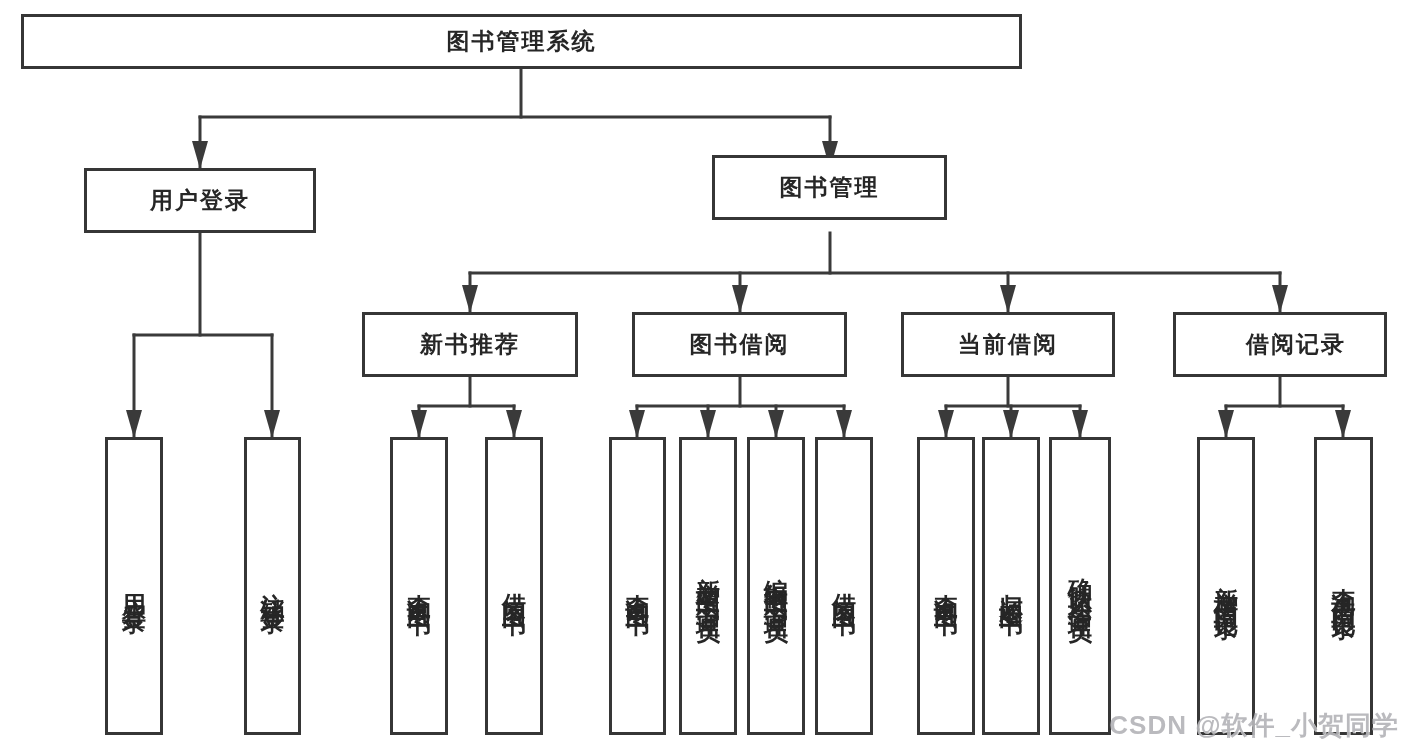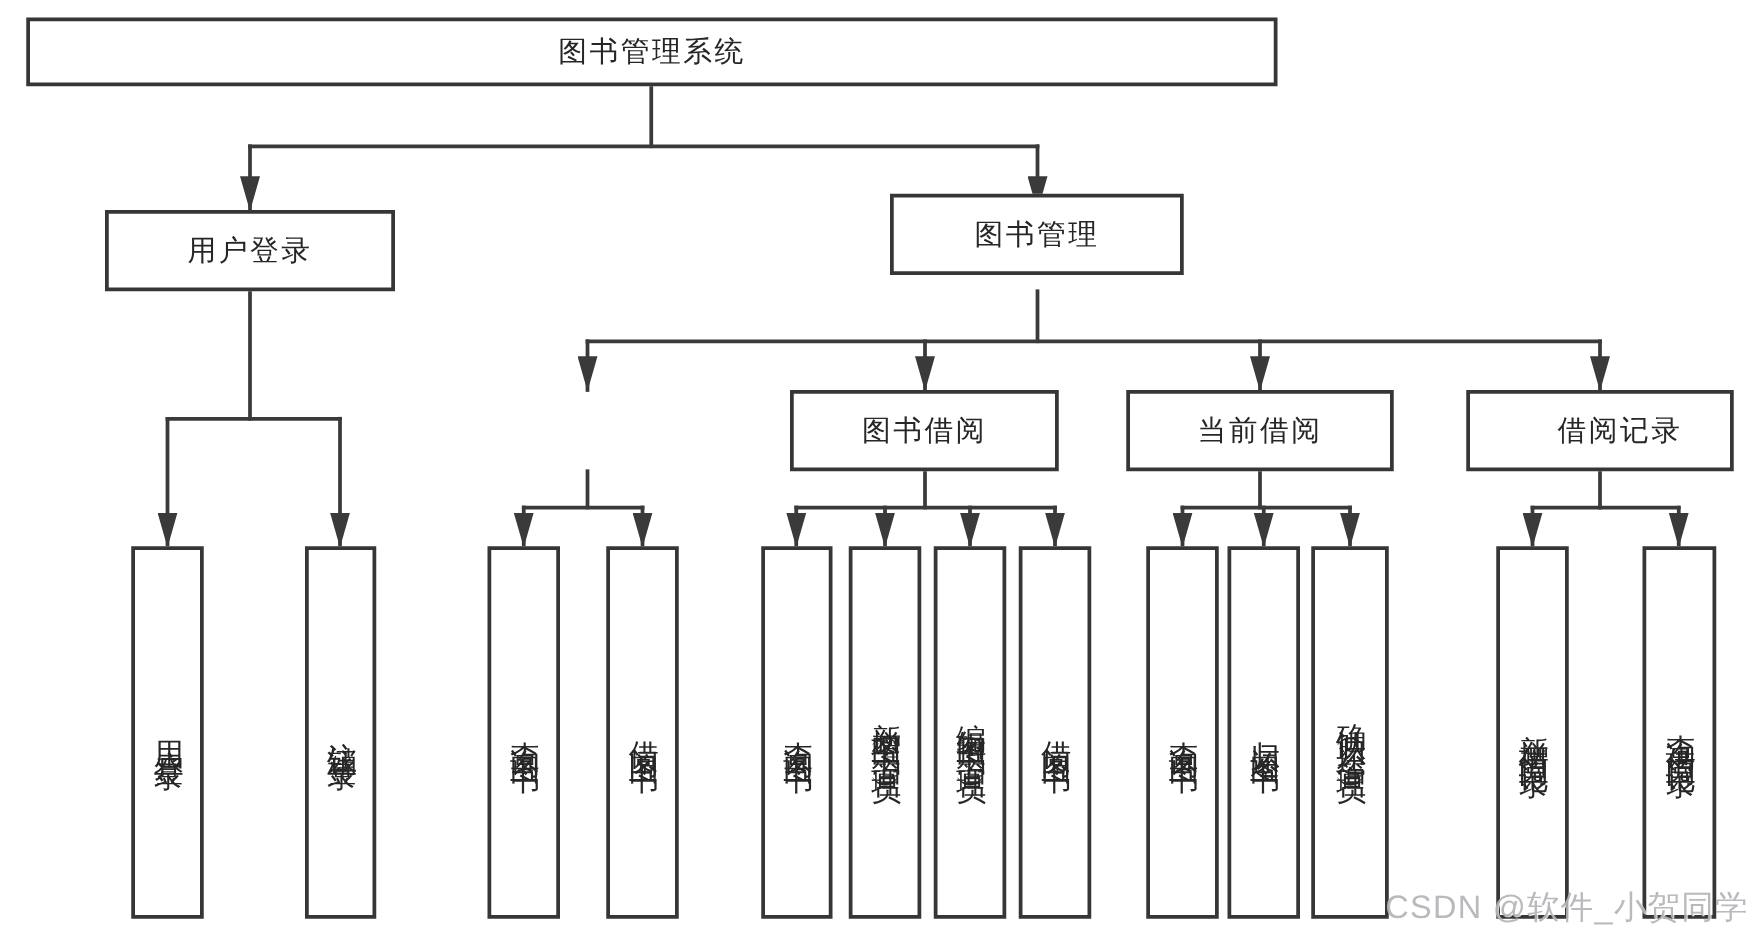--- a/index.html
+++ b/index.html
@@ -9,20 +9,21 @@
     --text-color:#262626;
     --watermark-color:#b5b5b9;
   }
   html,body{margin:0;padding:0;background:#ffffff;}
   body{font-family:"Liberation Sans","DejaVu Sans",sans-serif;}
   #canvas{
     position:relative;
     width:1405px;height:747px;
     background:var(--box-fill);
     overflow:hidden;
+    font-weight:bold;
   }
   #connectors{position:absolute;left:0;top:0;z-index:1;}
   #connectors path{
     stroke:var(--line-color);
     stroke-width:3;
     fill:none;
     stroke-linecap:square;
   }
   #arrowhead path{fill:var(--line-color);stroke:none;}
   .box{
@@ -116,20 +117,23 @@
     <span>图书管理系统</span>
   </div>
 
   <div class="box h" style="left:84px;top:168px;width:232px;height:65px;">
     <span>用户登录</span>
   </div>
   <div class="box h" style="left:712px;top:155px;width:235px;height:65px;">
     <span>图书管理</span>
   </div>
 
+  <div class="box h" style="left:362px;top:312px;width:216px;height:65px;">
+    <span>新书推荐</span>
+  </div>
   <div class="box h" style="left:901px;top:312px;width:214px;height:65px;">
     <span>当前借阅</span>
   </div>
   <div class="box h" style="left:632px;top:312px;width:215px;height:65px;">
     <span>图书借阅</span>
   </div>
   <div class="box h" style="left:1173px;top:312px;width:214px;height:65px;padding-left:32px;">
     <span>借阅记录</span>
   </div>
 

